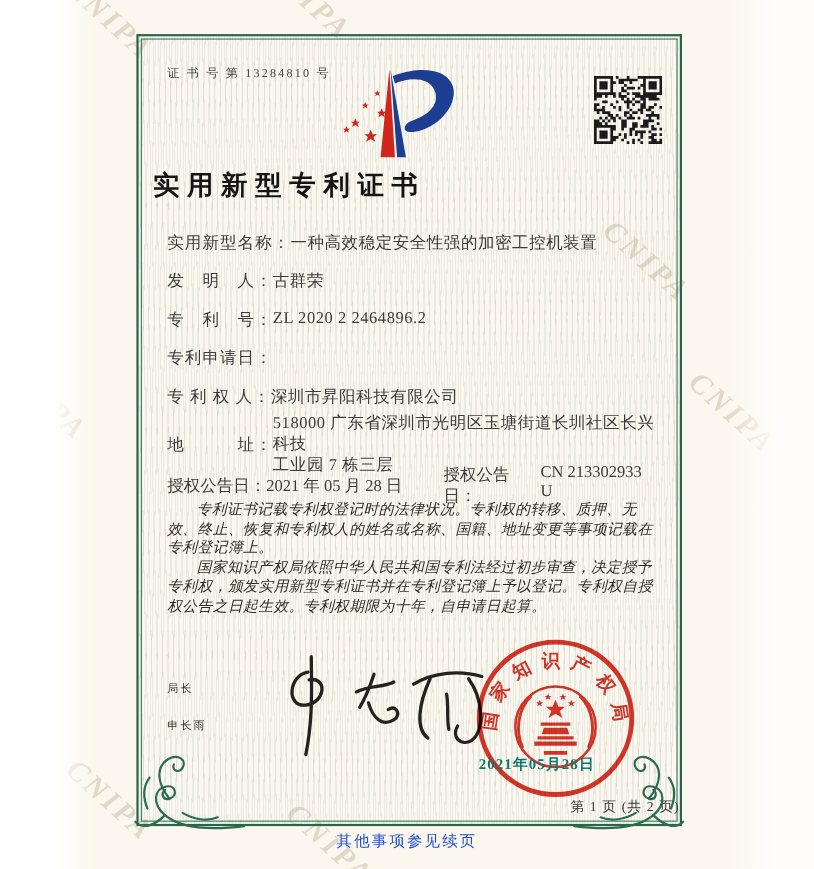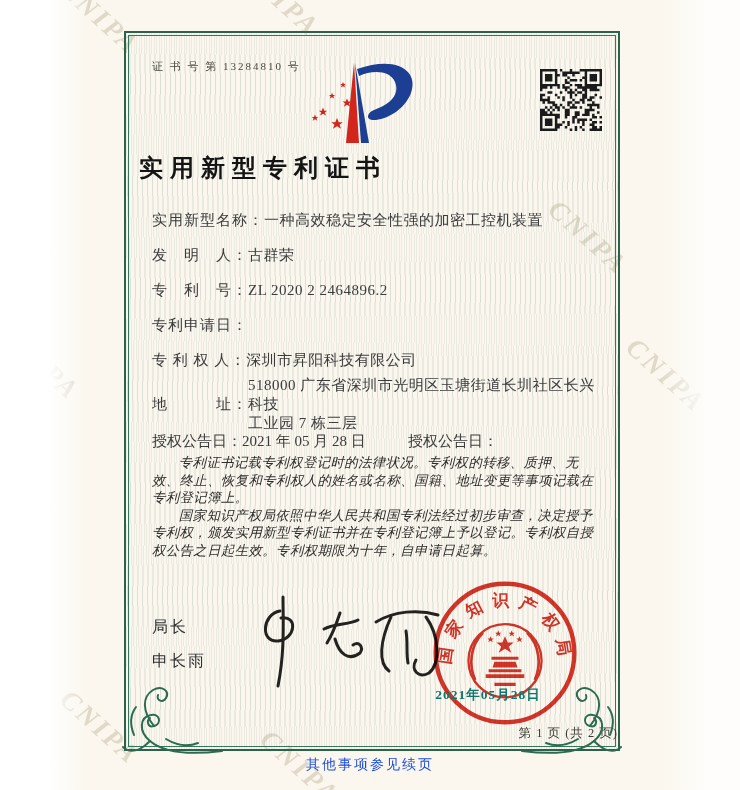--- a/index.html
+++ b/index.html
@@ -31,21 +31,21 @@
   .frow.addr{height:46px;align-items:center;padding-top:3px;}
   .frow.addr .val{white-space:pre-line;line-height:19px;max-width:370px;}
   .grantrow{display:flex;height:28px;align-items:center;font-size:15px;}
   .grantrow .pair{display:flex;}
   .grantrow .pair.first{width:256px;}
   
   .paras{position:absolute;left:26px;right:24px;top:421px;color:#2e2c2a;}
   .paras p{margin:0;font-size:13.4px;line-height:17.6px;text-indent:2em;
        font-style:italic;letter-spacing:0.4px;}
   
-  .signer{position:absolute;left:26px;top:577px;font-size:16px;color:#2f2f2f;line-height:34px;letter-spacing:2px;}
+  .signer{position:absolute;left:26px;top:577px;font-size:10px;color:#2f2f2f;line-height:34px;letter-spacing:2px;}
   .signature{position:absolute;left:122px;top:556px;}
   
   .page-info{position:absolute;left:0;top:692px;width:100%;text-align:right;
        font-size:12.5px;color:#3a3a35;letter-spacing:1px;}
   .continuation{position:absolute;left:0;top:756px;width:740px;text-align:center;z-index:3;
        font-size:14px;color:#1d4ed8;letter-spacing:2px;}
   
   .seal{position:absolute;left:428px;top:576px;width:154px;height:154px;z-index:3;
        mix-blend-mode:multiply;opacity:0.93;}
   .seal-date{position:absolute;left:424px;top:686px;width:128px;text-align:center;z-index:4;
@@ -144,20 +144,21 @@
         <span class="val">518000 广东省深圳市光明区玉塘街道长圳社区长兴科技
 工业园 7 栋三层</span>
       </div>
       <div class="grantrow">
         <span class="pair first">
           <span class="lab">授权公告日：</span>
           <span class="val">2021 年 05 月 28 日</span>
         </span>
         <span class="pair">
           <span class="lab">授权公告日：</span>
+          <span class="val">CN 213302933 U</span>
         </span>
       </div>
     </div>
 
     <div class="paras">
       <p>专利证书记载专利权登记时的法律状况。专利权的转移、质押、无效、终止、恢复和专利权人的姓名或名称、国籍、地址变更等事项记载在专利登记簿上。</p>
       <p>国家知识产权局依照中华人民共和国专利法经过初步审查，决定授予专利权，颁发实用新型专利证书并在专利登记簿上予以登记。专利权自授权公告之日起生效。专利权期限为十年，自申请日起算。</p>
     </div>
 
     <div class="signer">

